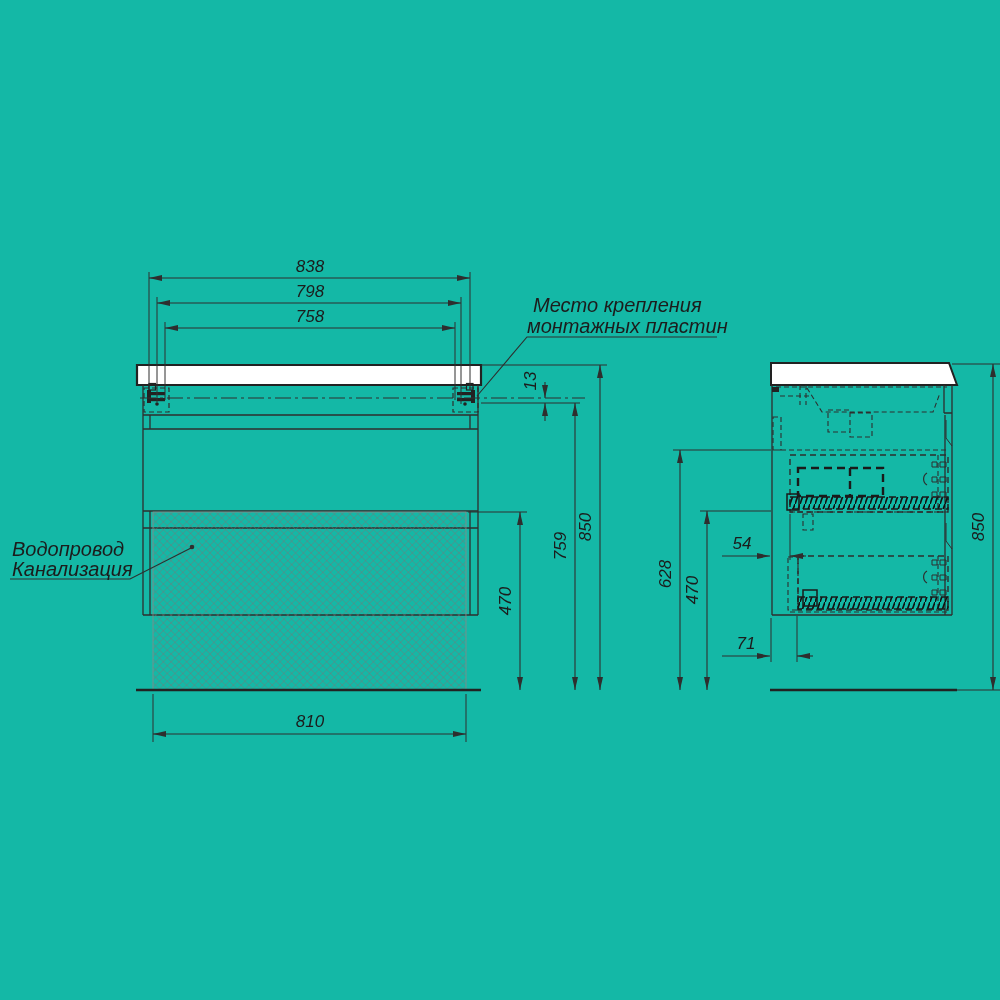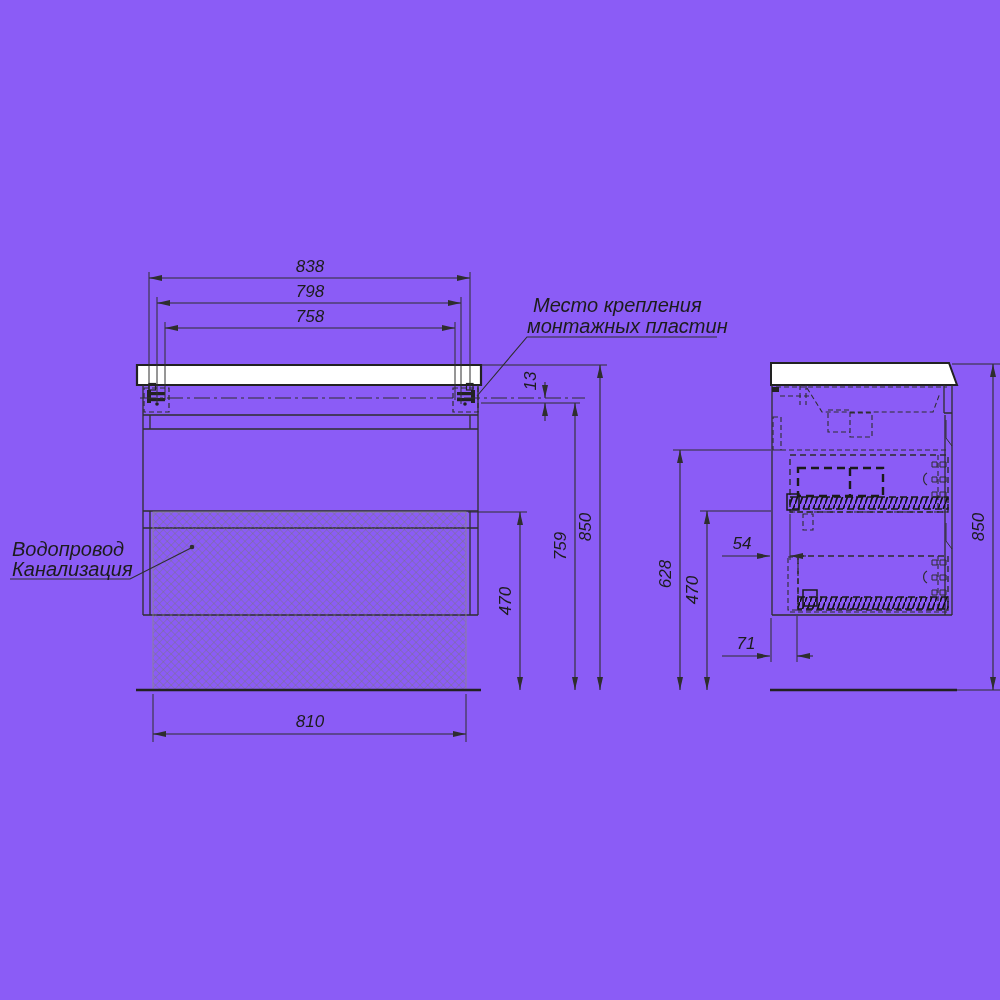--- a/index.html
+++ b/index.html
@@ -1,16 +1,16 @@
 <!DOCTYPE html>
 <html><head>
 <meta charset="utf-8">
 <style>
   html,body{margin:0;padding:0;background:#ffffff;}
-  .stage{position:relative;width:1000px;height:1000px;background:#8b5cf6;overflow:hidden;}
+  .stage{position:relative;width:1000px;height:1000px;background:#14b8a6;overflow:hidden;}
   svg{display:block;}
   .dimtxt{font:italic 17px "Liberation Sans", sans-serif;fill:#1c1c1c;}
   .lbltxt{font:italic 20px "Liberation Sans", sans-serif;fill:#1c1c1c;}
 </style>
 </head>
 <body>
 
 <div class="stage">
 <svg width="1000" height="1000" viewBox="0 0 1000 1000">
   <defs>

